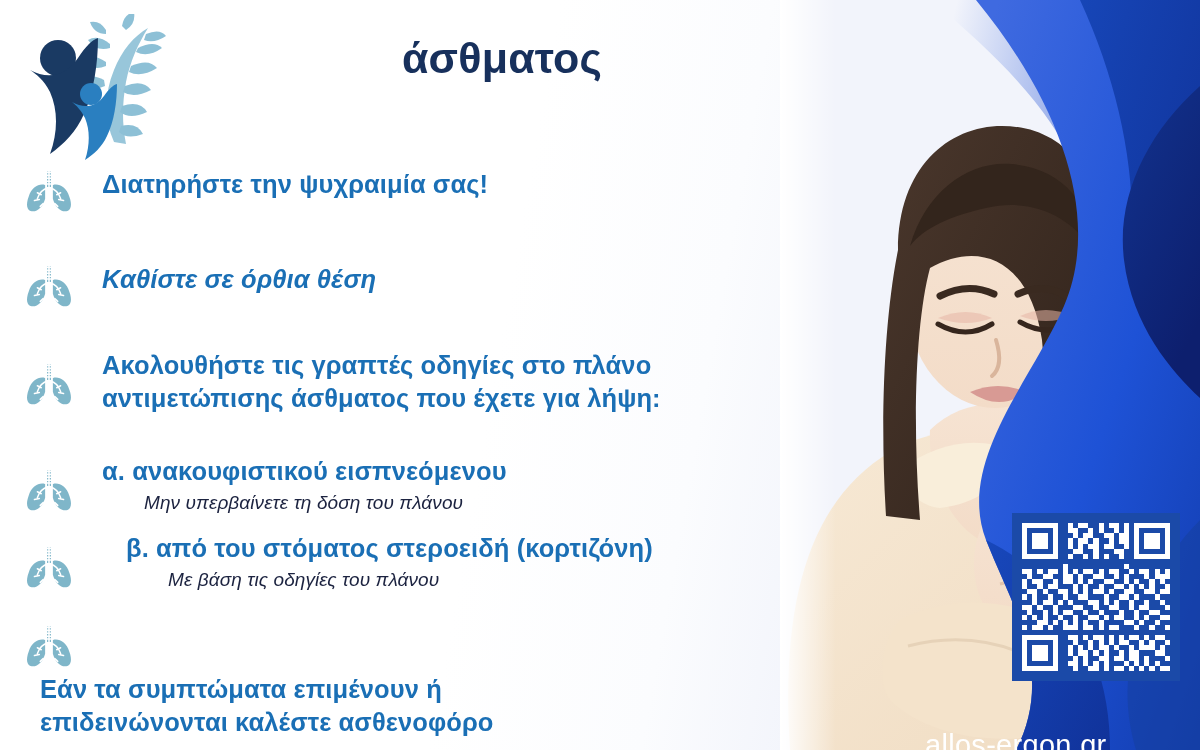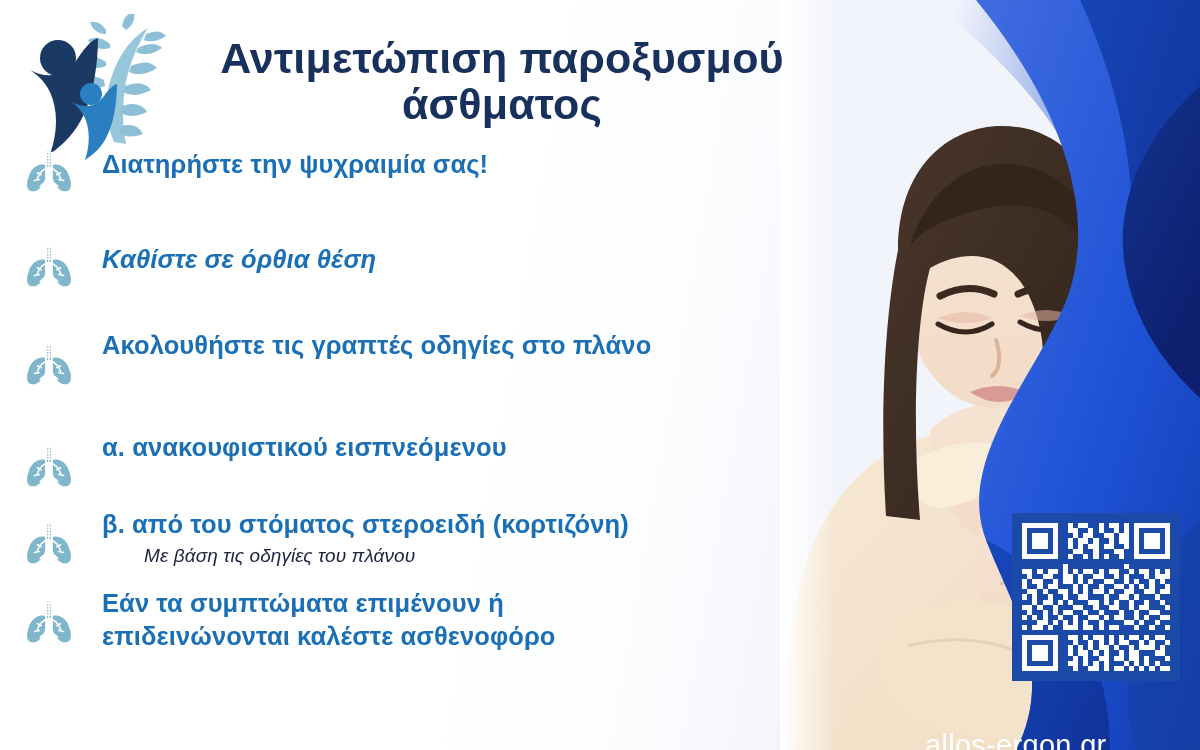--- a/index.html
+++ b/index.html
@@ -25,42 +25,42 @@
   
   .title{
     position:absolute;left:172px;top:36px;width:660px;
     text-align:center;line-height:1.06;
     font-weight:bold;font-size:43px;letter-spacing:.2px;
     color:#17305c;
   }
   .title .l2{display:block;}
 
   
-  .list{position:absolute;left:18px;top:132px;width:830px;}
+  .list{position:absolute;left:18px;top:152px;width:830px;}
   .row{position:relative;display:flex;align-items:flex-start;}
   .ico{flex:0 0 62px;width:62px;height:62px;position:relative;}
   .ico svg{width:62px;height:62px;display:block;}
   .txtwrap{flex:1 1 auto;padding-left:22px;}
   .ln{
     color:#1a6fb5;font-weight:bold;font-size:25.5px;line-height:1.30;
     letter-spacing:.1px;white-space:nowrap;
   }
   .sub{
     color:#1c2340;font-style:italic;font-weight:400;
     font-size:19px;line-height:1.35;letter-spacing:.1px;
     padding-left:42px;margin-top:2px;white-space:nowrap;
   }
 
   
   .r0{margin-top:4px;}
   .r1{margin-top:33px;font-style:italic;}
   .r2{margin-top:36px;}
   .r3{margin-top:40px;}
-  .r4{margin-top:15px;}
-  .r5{margin-top:17px;}
+  .r4{margin-top:15px;gap:24px;}
+  .r5{margin-top:17px;flex-direction:column;}
   .r2 .txtwrap,.r5 .txtwrap{padding-top:0;}
   .pad-single{padding-top:12px;}
 
   
   .qr{position:absolute;left:1012px;top:513px;width:168px;height:168px;
       background:#1b4aa8;padding:0;}
   .qr svg{display:block;width:168px;height:168px;}
 
   
   .url{
@@ -197,21 +197,20 @@
 
       <circle cx="40" cy="44" r="18" fill="#1a3a63"></circle>
       <path d="M12 56 C 30 66 48 62 60 44 C 68 32 74 26 80 24 C 80 48 76 78 66 100 C 58 118 46 130 32 140 C 40 118 40 96 32 78 C 26 66 18 60 12 56 Z" fill="#1a3a63"></path>
 
       <circle cx="73" cy="80" r="11" fill="#2a7fc0"></circle>
       <path d="M54 88 C 66 95 78 93 86 82 C 91 75 95 71 99 70 C 99 88 96 108 89 122 C 84 133 76 140 67 146 C 72 131 72 116 67 104 C 63 96 58 91 54 88 Z" fill="#2a7fc0"></path>
     </svg>
   </div>
 
   <div class="title">
-    <span>Αντιμετώπιση παροξυσμού</span>
     <span class="l2">άσθματος</span>
   </div>
 
   <div class="list">
 
     <div class="row r0">
       <div class="ico">
         <svg viewBox="0 0 64 64">
           <g fill="#7fb6c9">
             <path d="M30 16 h4 v16 h-4 z"></path>
@@ -263,20 +262,21 @@
           <g stroke="#ffffff" stroke-width="1.6" fill="none" stroke-linecap="round">
             <path d="M32 14 v20"></path>
             <path d="M28 17 h8 M28 20 h8 M28 23 h8 M28 26 h8 M28 29 h8"></path>
             <path d="M31 33 C 26 34 22 38 20 44 M24 40 l-4 -2 M22 45 l-5 1 M26 49 l-3 3"></path>
             <path d="M33 33 C 38 34 42 38 44 44 M40 40 l4 -2 M42 45 l5 1 M38 49 l3 3"></path>
           </g>
         </svg>
       </div>
       <div class="txtwrap">
         <div class="ln">Ακολουθήστε τις γραπτές οδηγίες στο πλάνο</div>
+        <div class="ln">αντιμετώπισης άσθματος που έχετε για λήψη:</div>
       </div>
     </div>
 
     <div class="row r3">
       <div class="ico">
         <svg viewBox="0 0 64 64">
           <g fill="#7fb6c9">
             <path d="M30 16 h4 v16 h-4 z"></path>
             <path d="M28 30 C 22 28 14 32 11 42 C 8 50 9 56 14 57 C 20 58 26 52 28 44 Z"></path>
             <path d="M36 30 C 42 28 50 32 53 42 C 56 50 55 56 50 57 C 44 58 38 52 36 44 Z"></path>
@@ -284,20 +284,21 @@
           <g stroke="#ffffff" stroke-width="1.6" fill="none" stroke-linecap="round">
             <path d="M32 14 v20"></path>
             <path d="M28 17 h8 M28 20 h8 M28 23 h8 M28 26 h8 M28 29 h8"></path>
             <path d="M31 33 C 26 34 22 38 20 44 M24 40 l-4 -2 M22 45 l-5 1 M26 49 l-3 3"></path>
             <path d="M33 33 C 38 34 42 38 44 44 M40 40 l4 -2 M42 45 l5 1 M38 49 l3 3"></path>
           </g>
         </svg>
       </div>
       <div class="txtwrap">
         <div class="ln">α. ανακουφιστικού εισπνεόμενου</div>
+        <div class="sub">Μην υπερβαίνετε τη δόση του πλάνου</div>
       </div>
     </div>
 
     <div class="row r4">
       <div class="ico">
         <svg viewBox="0 0 64 64">
           <g fill="#7fb6c9">
             <path d="M30 16 h4 v16 h-4 z"></path>
             <path d="M28 30 C 22 28 14 32 11 42 C 8 50 9 56 14 57 C 20 58 26 52 28 44 Z"></path>
             <path d="M36 30 C 42 28 50 32 53 42 C 56 50 55 56 50 57 C 44 58 38 52 36 44 Z"></path>

